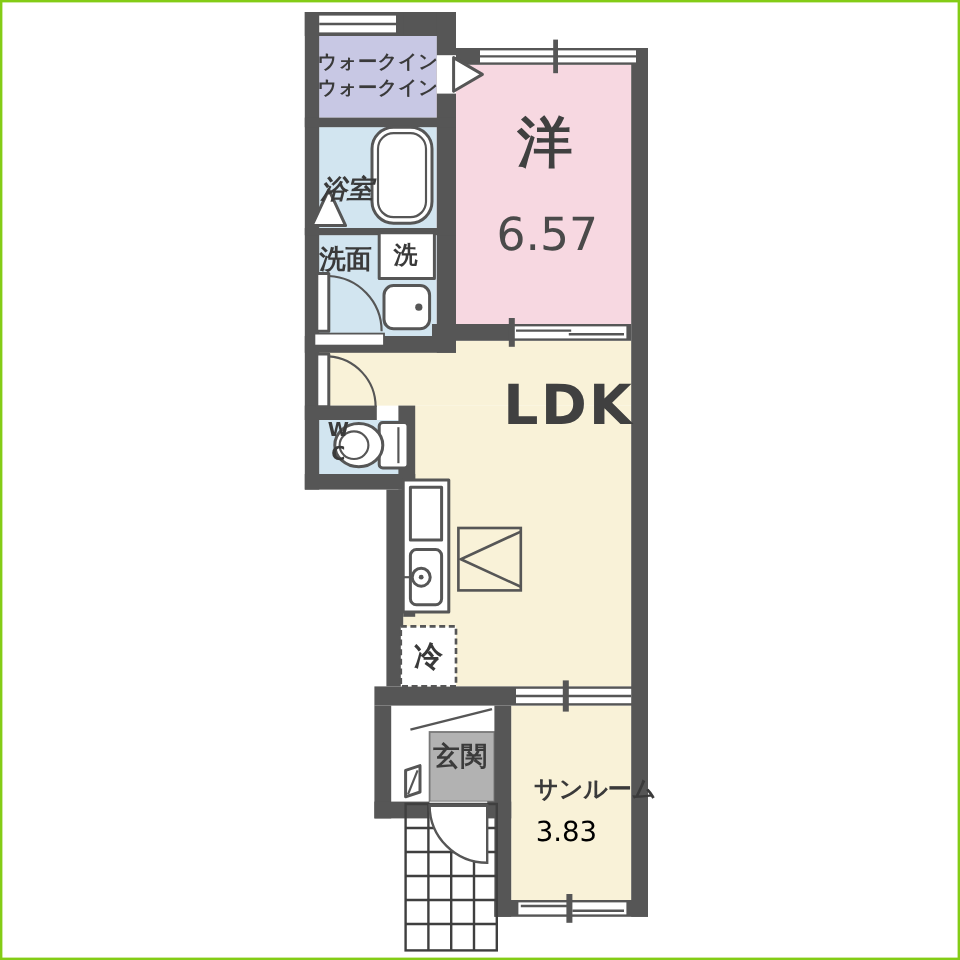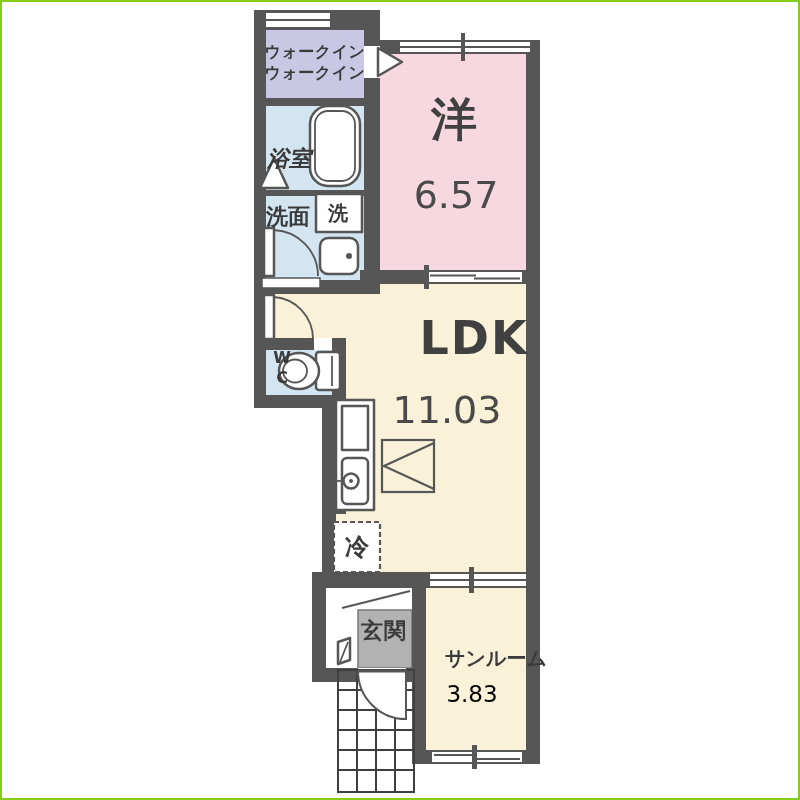--- a/index.html
+++ b/index.html
@@ -170,18 +170,17 @@
   <div class="lbl lbl-room" style="left:287px;top:157px;font-style:italic;">浴室</div>
   <div class="lbl lbl-room" style="left:286px;top:215px;">洗面</div>
   <div class="lbl lbl-washer" style="left:336px;top:211px;">洗</div>
   <div class="lbl lbl-big" style="left:452px;top:117px;">洋</div>
   <div class="lbl lbl-num" style="left:454px;top:194px;">6.57</div>
   <div class="lbl lbl-wc" style="left:280px;top:366px;">
     <div>W</div>
     <div>C</div>
   </div>
   <div class="lbl lbl-big lbl-ldk" style="left:440px;top:336px;margin-left:32px;">LDK</div>
-  <div class="lbl lbl-num" style="left:445px;top:409px;">11.03</div>
   <div class="lbl lbl-fridge" style="left:355px;top:546px;">冷</div>
   <div class="lbl lbl-genkan" style="left:382px;top:629px;">玄関</div>
   <div class="lbl lbl-sun" style="left:476px;top:656px;">サンルーム</div>
   <div class="lbl lbl-sunnum" style="left:470px;top:692px;">3.83</div>
 </div>
 
 </body></html>

